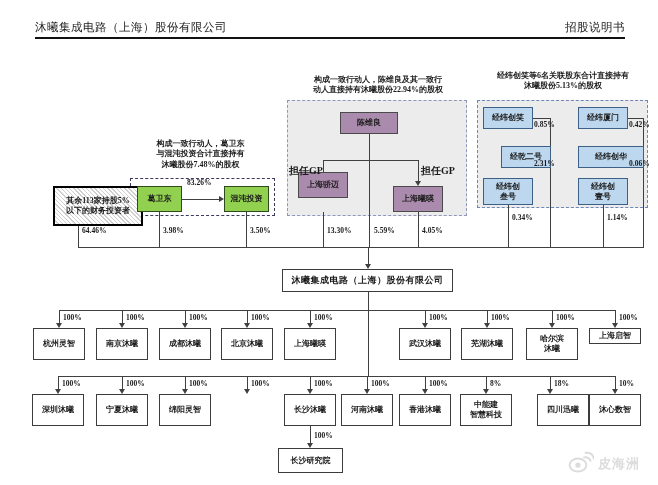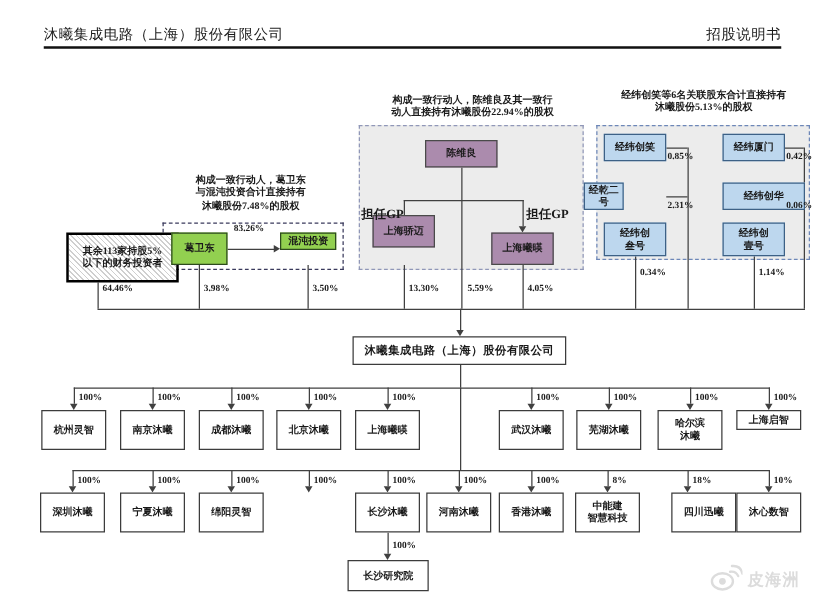--- a/index.html
+++ b/index.html
@@ -120,27 +120,27 @@
 与混沌投资合计直接持有
 沐曦股份7.48%的股权</div>
   <div class="note" style="left:288px;top:75px;width:180px">构成一致行动人，陈维良及其一致行
 动人直接持有沐曦股份22.94%的股权</div>
   <div class="note" style="left:468px;top:71px;width:190px">经纬创笑等6名关联股东合计直接持有
 沐曦股份5.13%的股权</div>
 
   <div class="node hatch" style="left:33px;top:186px;width:90px;height:40px">其余113家持股5%
 以下的财务投资者</div>
   <div class="node green" style="left:137px;top:186px;width:45px;height:26px">葛卫东</div>
-  <div class="node green" style="left:224px;top:186px;width:45px;height:14px">混沌投资</div>
+  <div class="node green" style="left:224px;top:186px;width:45px;height:26px">混沌投资</div>
   <div class="node purple" style="left:340px;top:112px;width:58px;height:22px">陈维良</div>
   <div class="node purple" style="left:298px;top:172px;width:50px;height:26px">上海骄迈</div>
   <div class="node purple" style="left:393px;top:186px;width:50px;height:26px">上海曦暎</div>
 
   <div class="node blue" style="left:483px;top:107px;width:50px;height:22px">经纬创笑</div>
-  <div class="node blue" style="left:467px;top:146px;width:32px;height:22px">经乾二号</div>
+  <div class="node blue" style="left:501px;top:146px;width:50px;height:22px">经乾二号</div>
   <div class="node blue" style="left:483px;top:178px;width:50px;height:27px">经纬创
 叁号</div>
   <div class="node blue" style="left:578px;top:107px;width:50px;height:22px">经纬厦门</div>
   <div class="node blue" style="left:578px;top:146px;width:66px;height:22px">经纬创华</div>
   <div class="node blue" style="left:578px;top:178px;width:50px;height:27px">经纬创
 壹号</div>
 
   <div class="gp" style="left:289px;top:164px">担任GP</div>
   <div class="gp" style="left:421px;top:164px">担任GP</div>
 

